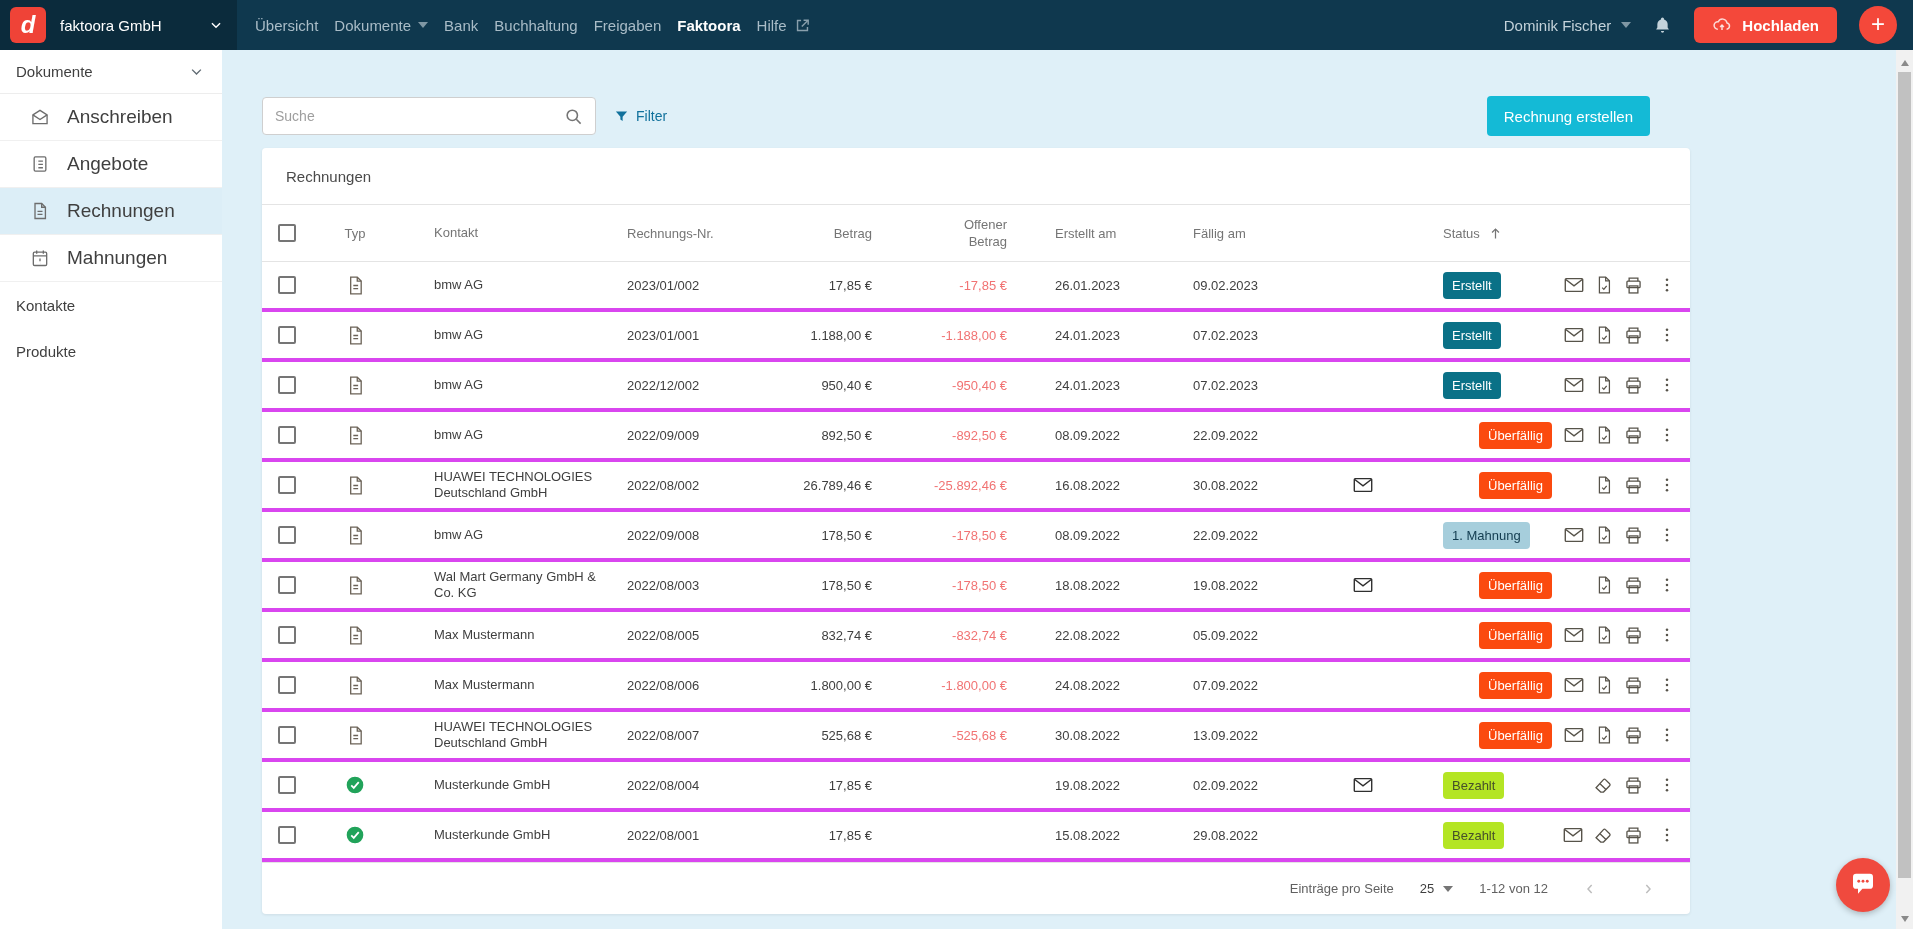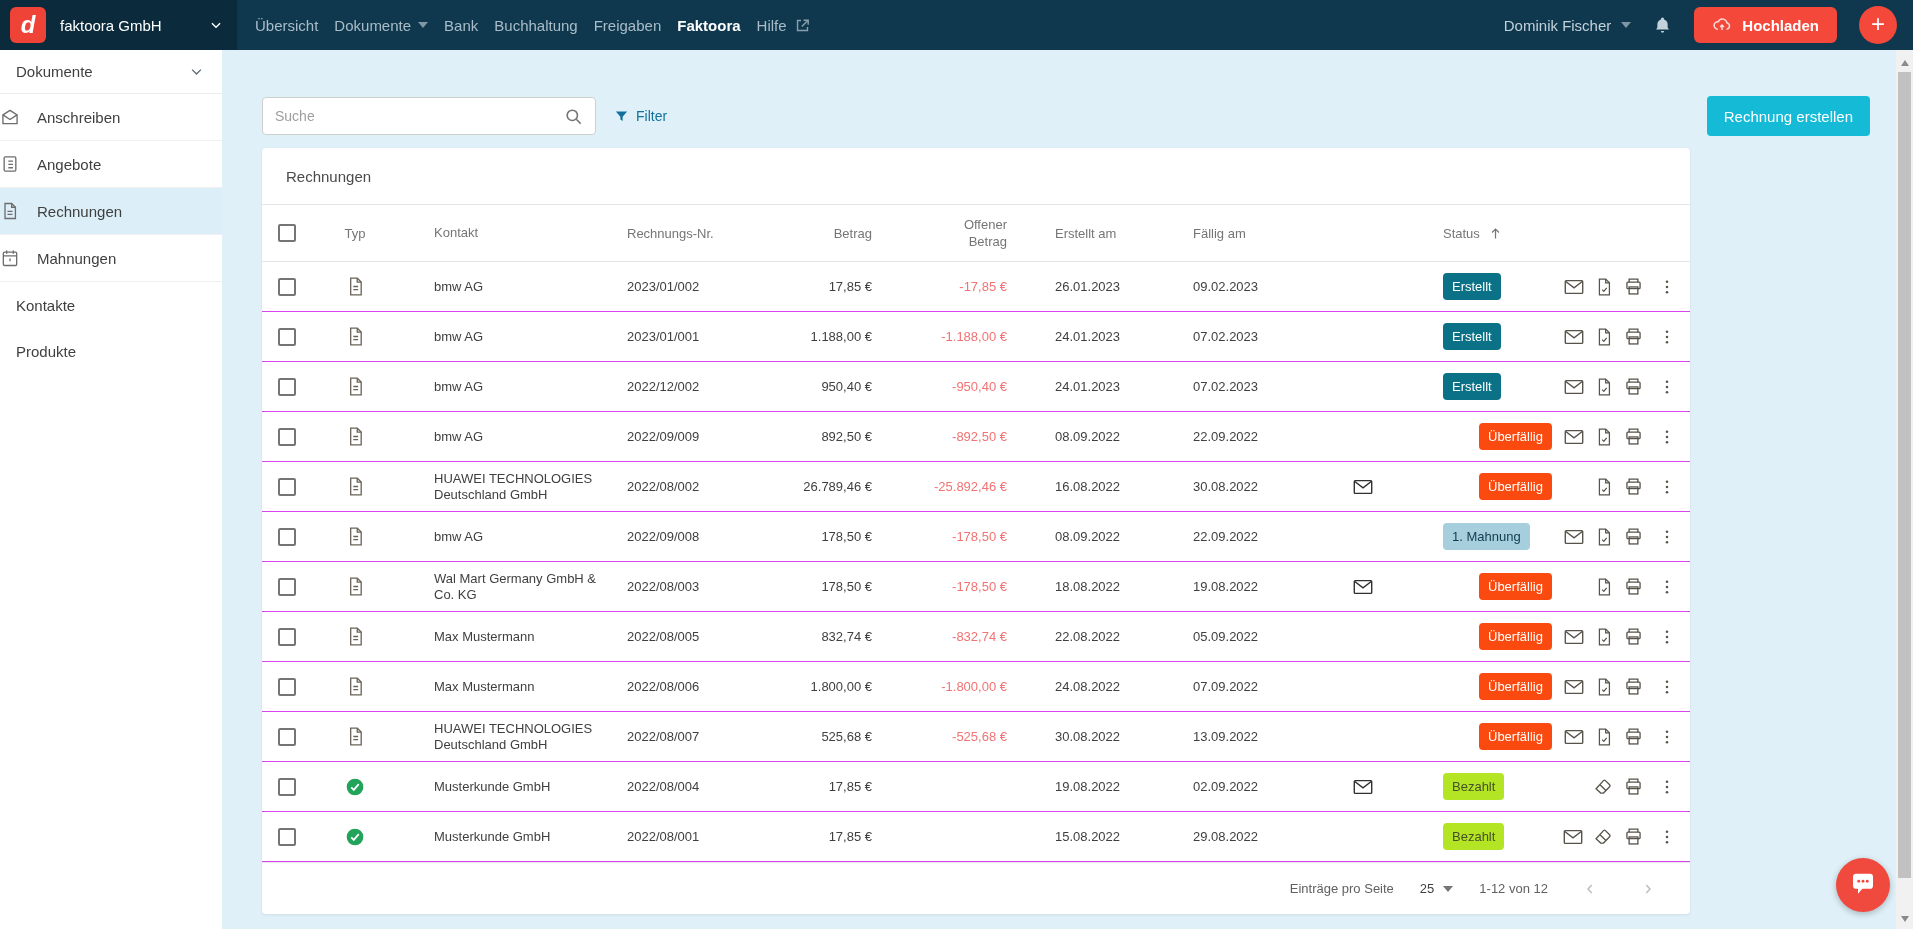--- a/index.html
+++ b/index.html
@@ -18,40 +18,40 @@
   .nav-right { margin-left:auto; display:flex; align-items:center; gap:22px; padding-right:16px; }
   .user-menu { display:flex; align-items:center; gap:10px; font-size:15px; color:#c3d2da; cursor:pointer; }
   .bell { color:#c3d2da; cursor:pointer; display:flex; }
   .upload-btn { background:#f4483a; border:none; color:#fff; font-weight:bold; font-size:15px; height:36px; border-radius:6px; padding:16px 18px; display:flex; align-items:center; gap:10px; cursor:pointer; font-family:inherit; }
   .plus-btn { width:38px; height:38px; border-radius:50%; background:#f4483a; border:none; color:#fff; font-size:24px; line-height:1; cursor:pointer; display:flex; align-items:center; justify-content:center; padding-bottom:3px; }
 
   
   .app-body { display:flex; height:879px; }
   .sidebar { width:222px; background:#fff; flex-shrink:0; }
   .sb-header { height:44px; display:flex; align-items:center; justify-content:space-between; padding:0 18px 0 16px; font-size:15px; color:#3f3f3f; border-bottom:1px solid #ededed; cursor:pointer; }
-  .sb-item { height:47px; display:flex; align-items:center; gap:17px; font-size:15px; color:#3f3f3f; cursor:pointer; border-bottom:1px solid #f0f0f0;text-align:right; }
+  .sb-item { height:47px; display:flex; align-items:center; padding-left:30px; gap:17px; font-size:19px; color:#3f3f3f; cursor:pointer; border-bottom:1px solid #f0f0f0;text-align:right; }
   .sb-item .ic { color:#6d6d6d; display:flex; }
   .sb-item.active { background:#dceef7; }
   .sb-section { height:46px; display:flex; align-items:center; padding-left:16px; font-size:15px; color:#3f3f3f; cursor:pointer; }
 
   .main { flex:1; position:relative; }
-  .toolbar { width:1608px; margin:46px 0 0 40px; display:flex; align-items:center; }
+  .toolbar { width:1388px; margin:46px 0 0 40px; display:flex; align-items:center; }
   .search-box { width:334px; height:38px; background:#fff; border:1px solid #cfcfcf; border-radius:4px; display:flex; align-items:center; padding:0 12px; }
   .search-box input { border:none; outline:none; flex:1; font-size:14px; color:#3f3f3f; font-family:inherit; background:transparent; }
   .search-box input::placeholder { color:#9e9e9e; }
   .search-box .ic { color:#757575; display:flex; }
   .filter { display:flex; align-items:center; gap:7px; margin-left:18px; color:#11719c; font-size:14px; cursor:pointer; }
   .create-btn { margin-left:auto; background:#14bad6; color:#fff; border:none; border-radius:4px; height:40px; padding:0 17px; font-size:15px; cursor:pointer; font-family:inherit; }
 
   
   .card { width:1428px; margin:12px 0 0 40px; background:#fff; border-radius:4px; box-shadow:0 1px 3px rgba(0,0,0,.08); overflow:hidden; }
   .card-title { height:56px; display:flex; align-items:center; padding-left:24px; font-size:15px; color:#4a4a4a; }
   .grid { display:grid; grid-template-columns:56px 74px 225px 175px 110px 135px 141px 155px 60px 180px 117px; align-items:center; }
   .thead { height:58px; border-top:1px solid #e4e4e4; border-bottom:1px solid #e4e4e4; color:#757575; font-size:13px; }
-  .trow { height:50px; border-bottom:1px solid #d946ef; font-size:13px; color:#3f3f3f; }
+  .trow { height:50px; border-bottom:4px solid #d946ef; font-size:13px; color:#3f3f3f; }
   .c-check { padding-left:16px; }
   .checkbox { width:18px; height:18px; border:2px solid #757575; border-radius:2px; background:#fff; cursor:pointer; }
   .c-typ { display:flex; justify-content:center; color:#6b6257; }
   .c-kontakt { padding-left:42px; line-height:16px; }
   .c-nr { padding-left:10px; }
   .c-betrag { text-align:right; padding-right:30px; }
   .c-offener { text-align:right; padding-right:30px; color:#f17373; }
   .c-erstellt { padding-left:18px; }
   .c-faellig { padding-left:15px; }
   .c-sent { display:flex; justify-content:center; color:#2f2f2f; }

